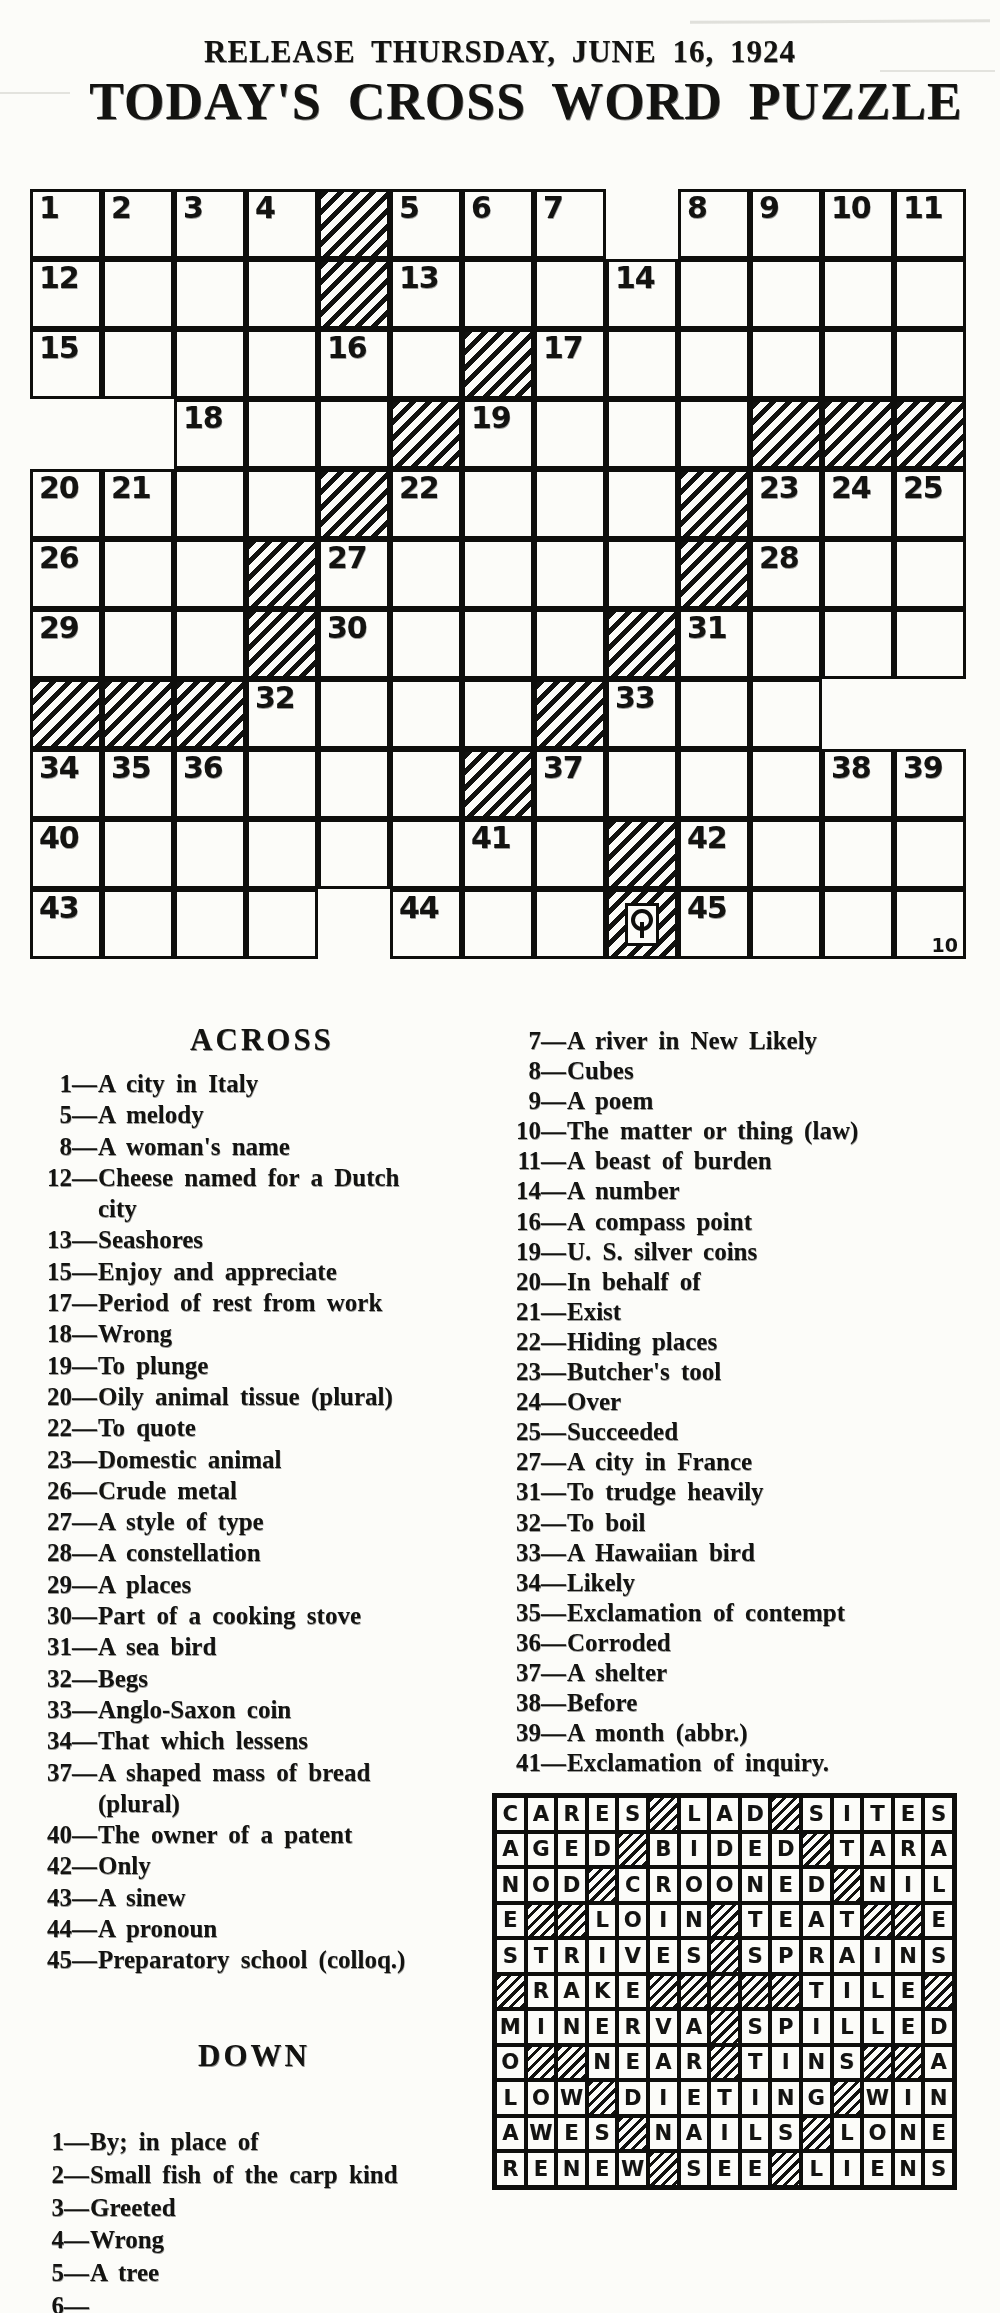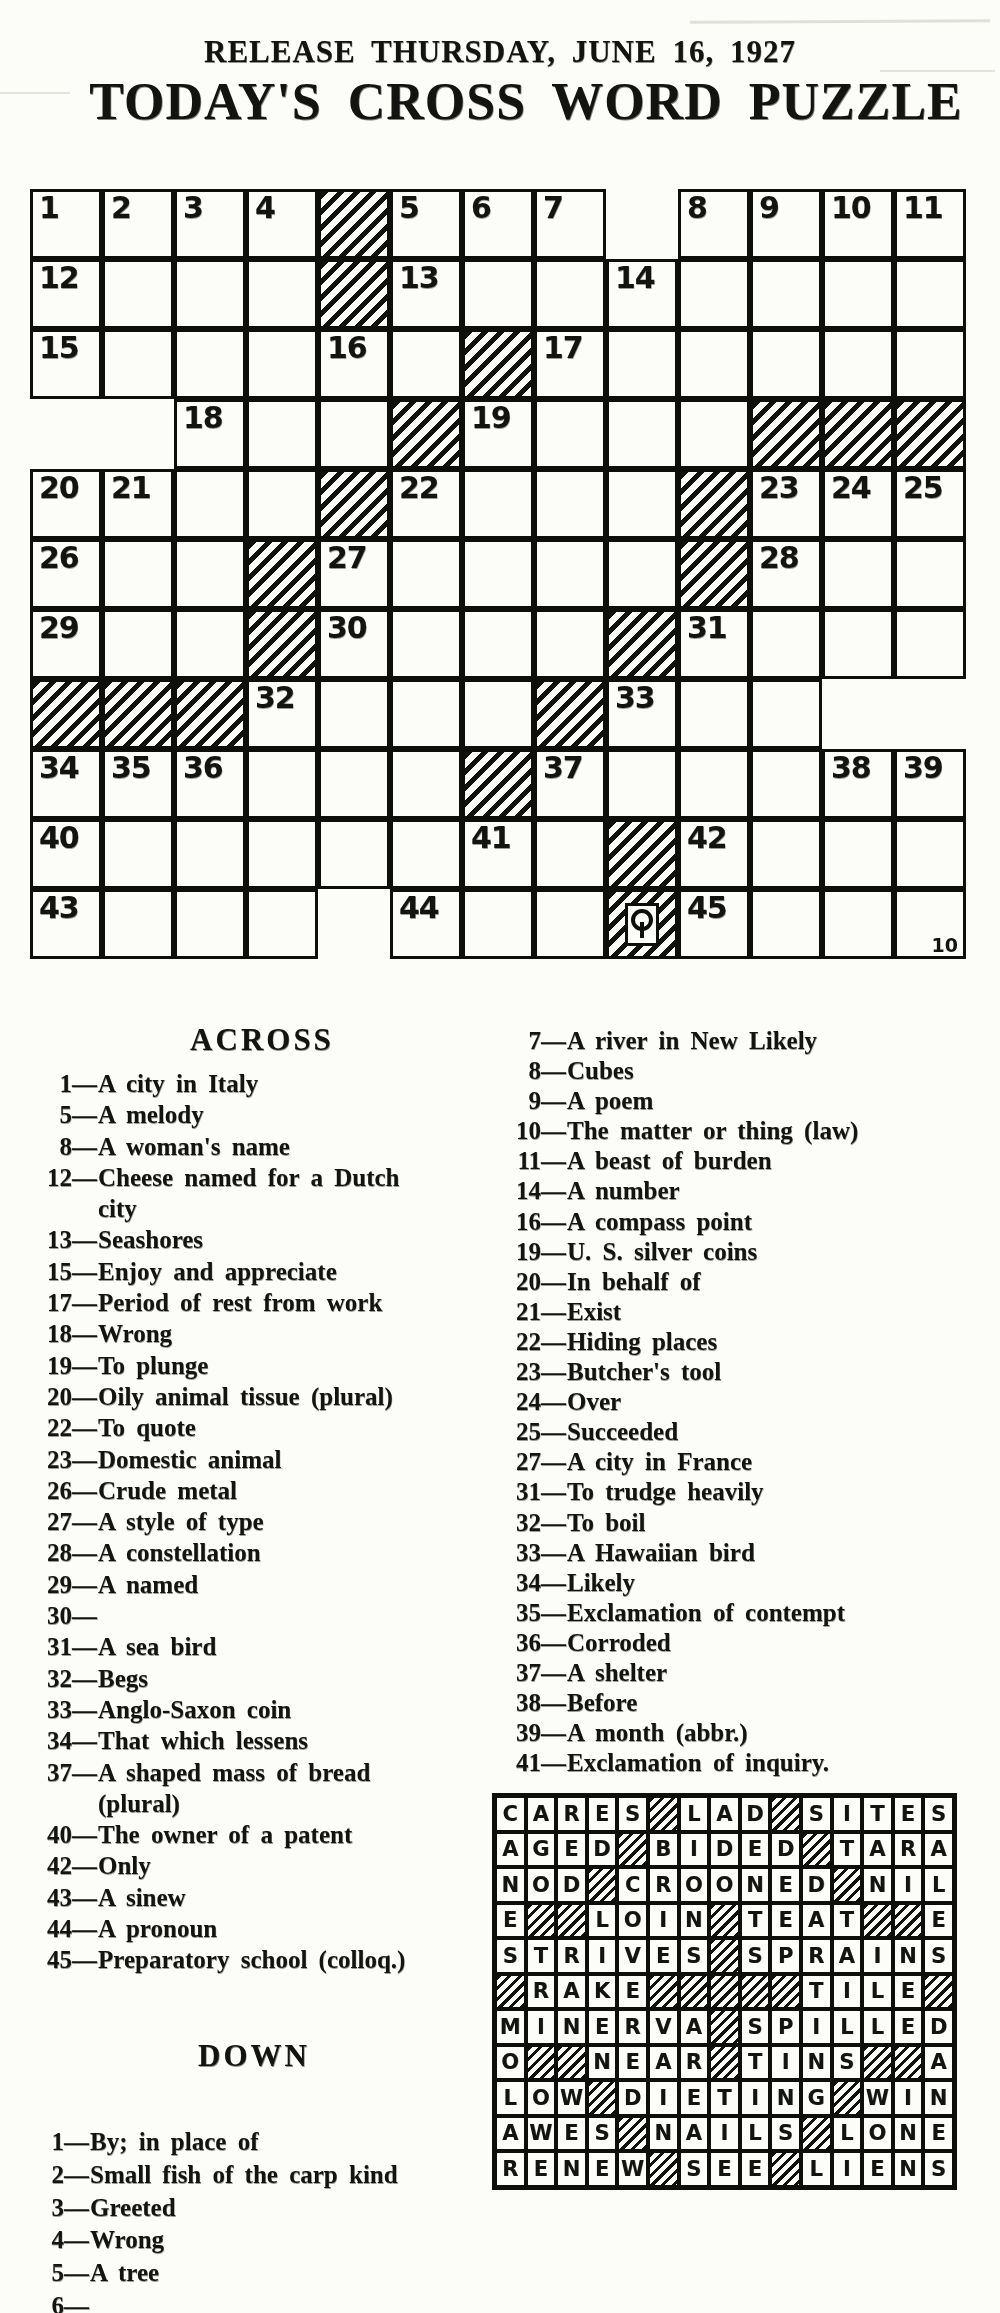--- a/index.html
+++ b/index.html
@@ -62,21 +62,21 @@
 </style>
 </head>
 <body>
 
 <div class="page">
 
   <div class="artifact" style="left:690px;top:20px;width:300px;height:3px;opacity:.55;transform:rotate(-.3deg);"></div>
   <div class="artifact" style="left:880px;top:70px;width:115px;height:2px;opacity:.5;"></div>
   <div class="artifact" style="left:0;top:92px;width:70px;height:2px;opacity:.5;"></div>
 
-  <div class="release">RELEASE THURSDAY, JUNE 16, 1927</div>
+  <div class="release">RELEASE THURSDAY, JUNE 16, 1924</div>
   <div class="title">TODAY'S CROSS WORD PUZZLE</div>
 
   <div class="grid">
       <div class="pcell" style="left: 0px; top: 0px;">
         <span class="cellnum">1</span>
       </div>
       <div class="pcell" style="left: 72px; top: 0px;">
         <span class="cellnum">2</span>
       </div>
       <div class="pcell" style="left: 144px; top: 0px;">
@@ -383,25 +383,26 @@
           <span class="cl-text">A style of type</span>
         </li>
         <li>
           <span class="cl-num">28</span>
           <span class="cl-dash">—</span>
           <span class="cl-text">A constellation</span>
         </li>
         <li>
           <span class="cl-num">29</span>
           <span class="cl-dash">—</span>
-          <span class="cl-text">A named</span>
+          <span class="cl-text">A places</span>
         </li>
         <li>
           <span class="cl-num">30</span>
           <span class="cl-dash">—</span>
+          <span class="cl-text">Part of a cooking stove</span>
         </li>
         <li>
           <span class="cl-num">31</span>
           <span class="cl-dash">—</span>
           <span class="cl-text">A sea bird</span>
         </li>
         <li>
           <span class="cl-num">32</span>
           <span class="cl-dash">—</span>
           <span class="cl-text">Begs</span>

